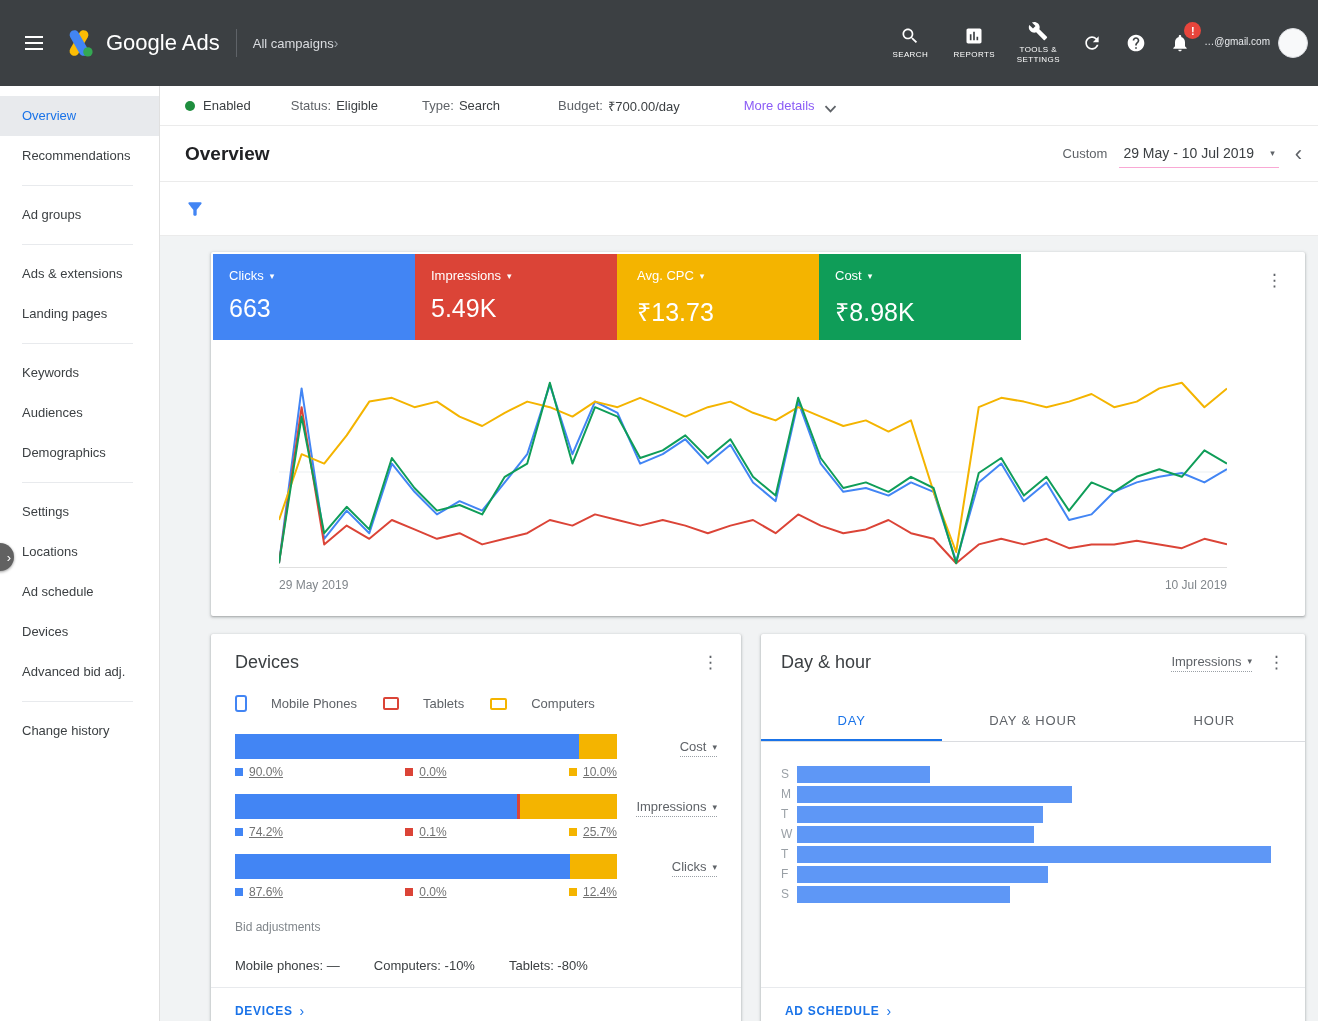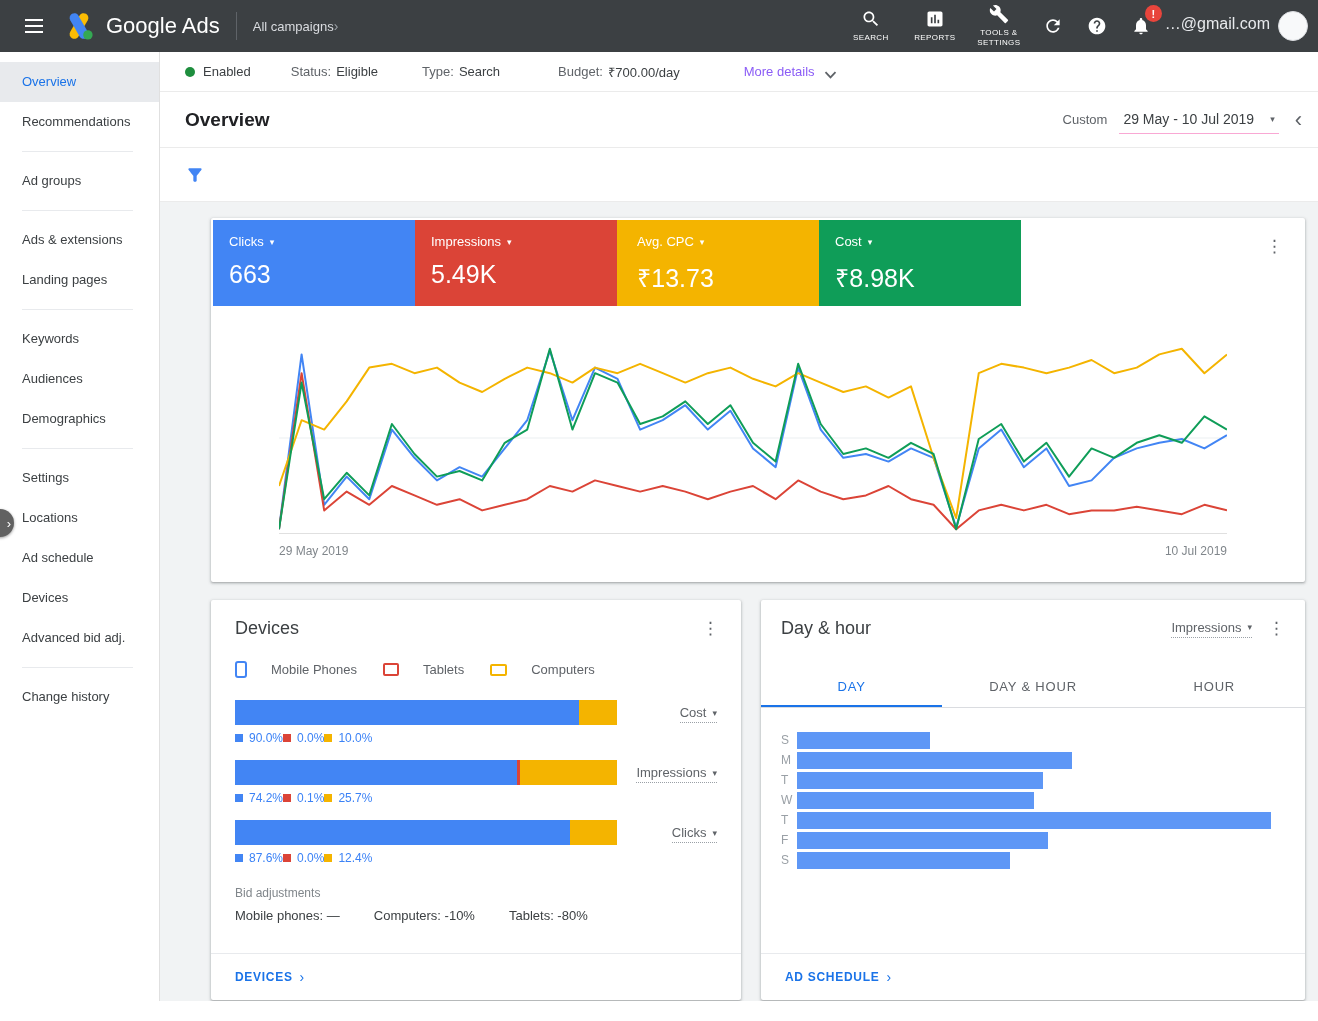--- a/index.html
+++ b/index.html
@@ -1,32 +1,32 @@
 <!DOCTYPE html>
 <html><head>
 <meta charset="utf-8">
 <style>
   * { margin:0; padding:0; box-sizing:border-box; }
   html,body { width:1318px; height:1021px; overflow:hidden; }
   body { font-family:"Liberation Sans", sans-serif; background:#fff; color:#3c4043; }
 
   
-  .topbar { height:52px; background:#3c4043; display:flex; align-items:center; padding:0 10px 0 14px; color:#fff; }
+  .topbar { height:86px; background:#3c4043; display:flex; align-items:center; padding:0 10px 0 14px; color:#fff; }
   .hamburger { width:40px; height:40px; display:flex; flex-direction:column; justify-content:center; align-items:center; gap:4px; background:none; border:none; cursor:pointer; }
   .hamburger i { width:18px; height:2px; background:#fff; display:block; }
   .brand { display:flex; align-items:center; gap:10px; margin-left:8px; cursor:pointer; }
   .brand-text { font-size:22px; color:#fff; }
   .crumb-sep { width:1px; height:28px; background:#5f6368; margin:0 16px; }
   .breadcrumb { display:flex; align-items:center; gap:0; color:#dadce0; font-size:13px; background:none; border:none; cursor:pointer; }
   .breadcrumb .chev { color:#9aa0a6; font-size:14px; }
   .topbar-right { margin-left:auto; display:flex; align-items:center; }
   .action-btn { width:64px; display:flex; flex-direction:column; align-items:center; gap:4px; background:none; border:none; color:#fff; cursor:pointer; font-size:8px; letter-spacing:.4px; line-height:1.3; text-align:center; }
   .round-btn { width:44px; height:44px; display:flex; align-items:center; justify-content:center; background:none; border:none; cursor:pointer; position:relative; }
   .badge { position:absolute; top:1px; right:1px; min-width:17px; height:17px; padding:0 4px; border-radius:9px; background:#e8453c; color:#fff; font-size:11px; font-weight:bold; display:flex; align-items:center; justify-content:center; }
-  .account-email { font-size:16px; color:#e8eaed; max-width:128px; white-space:nowrap; overflow:hidden; margin:0 8px 4px 2px; cursor:pointer; }
+  .account-email { font-size:10px; color:#e8eaed; max-width:128px; white-space:nowrap; overflow:hidden; margin:0 8px 4px 2px; cursor:pointer; }
   .avatar { width:30px; height:30px; border-radius:50%; background:#f8f9fa; border:1px solid #dadce0; flex:none; cursor:pointer; }
 
   
   .shell { display:flex; height:949px; }
   .sidebar { width:160px; flex:none; background:#fff; border-right:1px solid #e0e0e0; padding-top:10px; position:relative; }
   .side-item { height:40px; line-height:40px; padding-left:22px; font-size:13px; color:#3c4043; cursor:pointer; white-space:nowrap; overflow:hidden; }
   .side-item.selected { background:#e8eaed; color:#1a73e8; }
   .side-divider { border-top:1px solid #e8eaed; margin:9px 26px 9px 22px; }
   .nav-expander { position:absolute; left:-14px; top:457px; width:28px; height:28px; border-radius:50%; background:#616161; box-shadow:0 1px 3px rgba(0,0,0,.4); color:#fff; font-size:13px; display:flex; align-items:center; justify-content:flex-end; padding-right:3px; cursor:pointer; z-index:5; }
 
@@ -73,26 +73,26 @@
   .legend-row { display:flex; align-items:center; gap:26px; margin-top:22px; padding:0 24px; font-size:13px; color:#5f6368; }
   .legend-item { display:flex; align-items:center; gap:24px; }
   .icon-phone { width:12px; height:17px; border:2px solid #4285f4; border-radius:3px; }
   .icon-tablet { width:16px; height:13px; border:2px solid #db4437; border-radius:2px; }
   .icon-computer { width:17px; height:12px; border:2px solid #f4b400; border-radius:2px; }
   .dev-rows { margin-top:22px; padding:0 24px; }
   .dev-row { display:flex; margin-bottom:15px; }
   .dev-left { width:382px; }
   .dev-bar { height:25px; display:flex; }
   .dev-bar i { display:block; height:100%; }
-  .dev-pcts { display:flex; margin-top:6px; font-size:12px; color:#3b82f6; }
+  .dev-pcts { display:flex; justify-content:space-between; margin-top:6px; font-size:12px; color:#737373;text-decoration:underline; }
   .pct { display:flex; align-items:center; gap:6px; }
   .sq { width:8px; height:8px; display:inline-block; }
   .metric-select { margin-left:auto; align-self:flex-start; margin-top:5px; font-size:13px; color:#5f6368; display:flex; align-items:center; gap:6px; border-bottom:1px dotted #9aa0a6; padding-bottom:2px; cursor:pointer; background:none; }
   .bid-label { padding:0 24px; margin-top:6px; font-size:12px; color:#80868b; }
-  .bid-row { padding:0 24px; margin-top:8px; font-size:13px; color:#3c4043; display:flex; gap:34px; }
+  .bid-row { padding:0 24px; margin-top:24px; font-size:13px; color:#3c4043; display:flex; gap:34px; }
   .card-footer { margin-top:auto; border-top:1px solid #e8eaed; padding:15px 24px; display:flex; align-items:center; gap:7px; font-size:12px; font-weight:700; letter-spacing:.7px; color:#1a73e8; cursor:pointer; }
   .card-footer .chev { font-size:14px; font-weight:400; }
 
   .dayhour-card { flex:1; height:400px; display:flex; flex-direction:column; padding-top:18px; }
   .dh-head-right { display:flex; align-items:center; gap:16px; }
   .dh-head-right .metric-select { margin:0; align-self:center; }
   .tabs { display:flex; margin-top:26px; border-bottom:1px solid #dadce0; }
   .tab { flex:1; height:42px; display:flex; align-items:center; justify-content:center; font-size:13px; letter-spacing:.8px; color:#5f6368; cursor:pointer; background:none; border:none; }
   .tab.active { color:#1a73e8; box-shadow:inset 0 -2px 0 #1a73e8; }
   .day-chart { padding:22px 34px 0 20px; }

